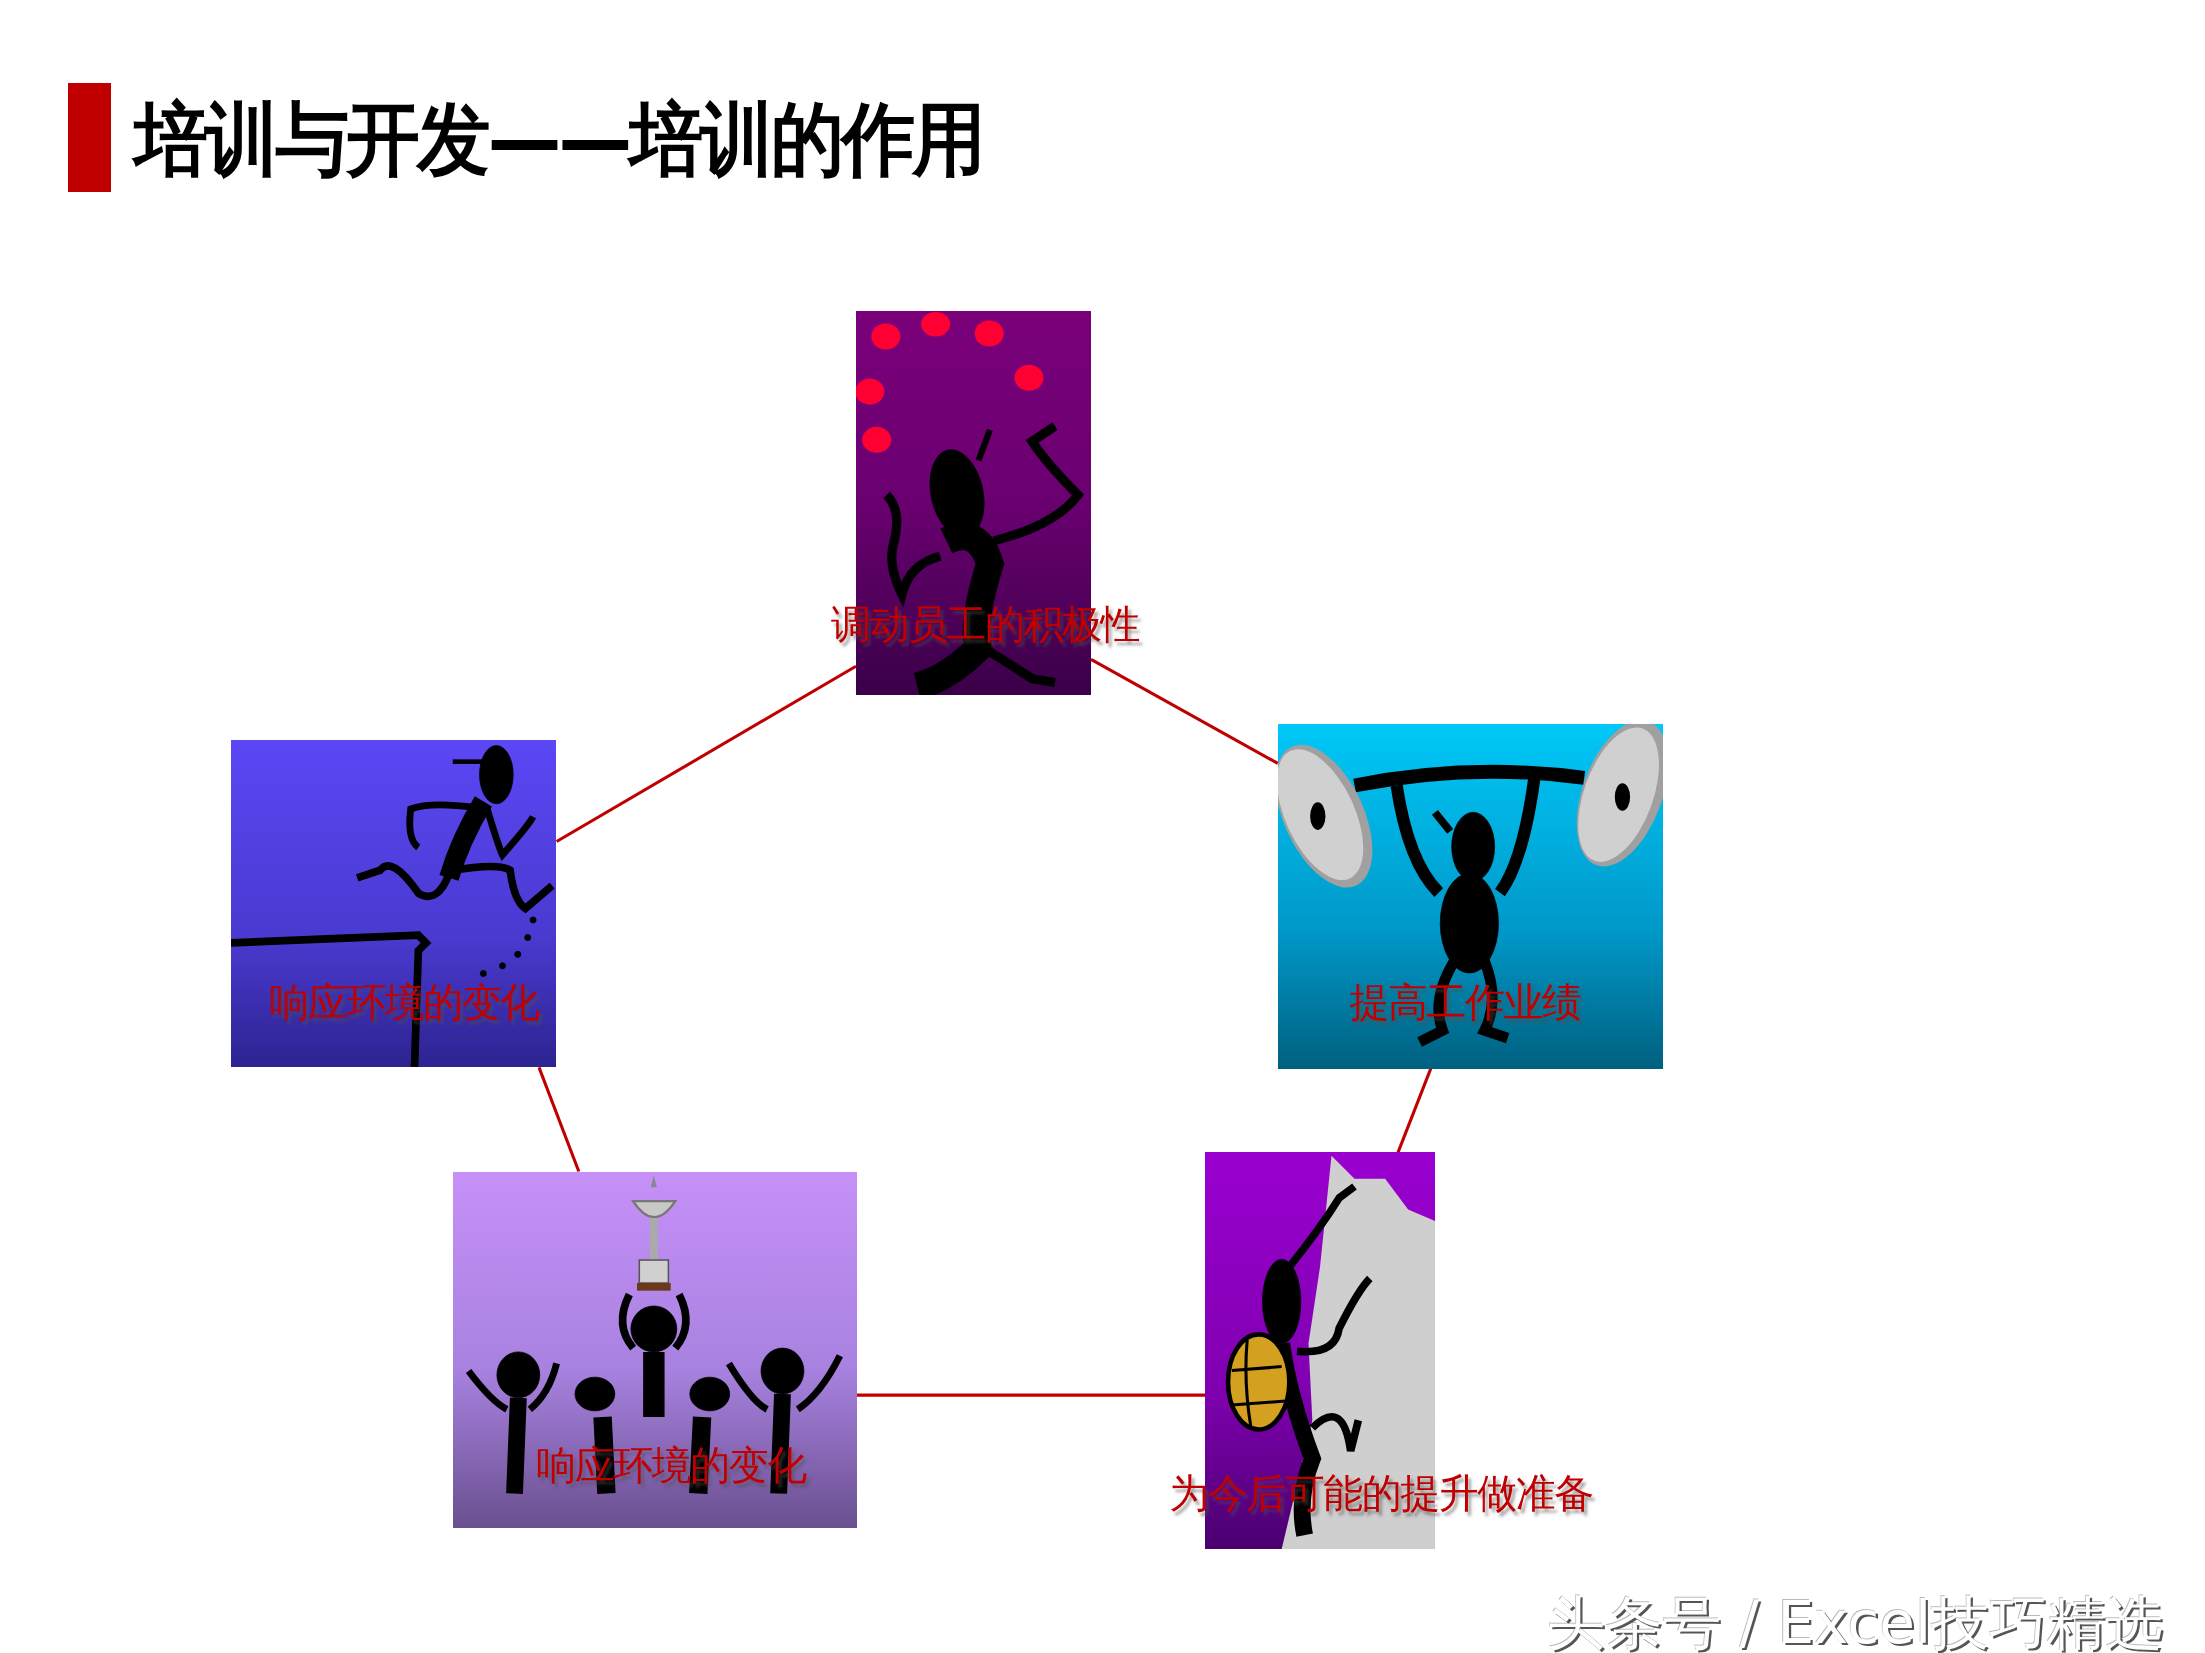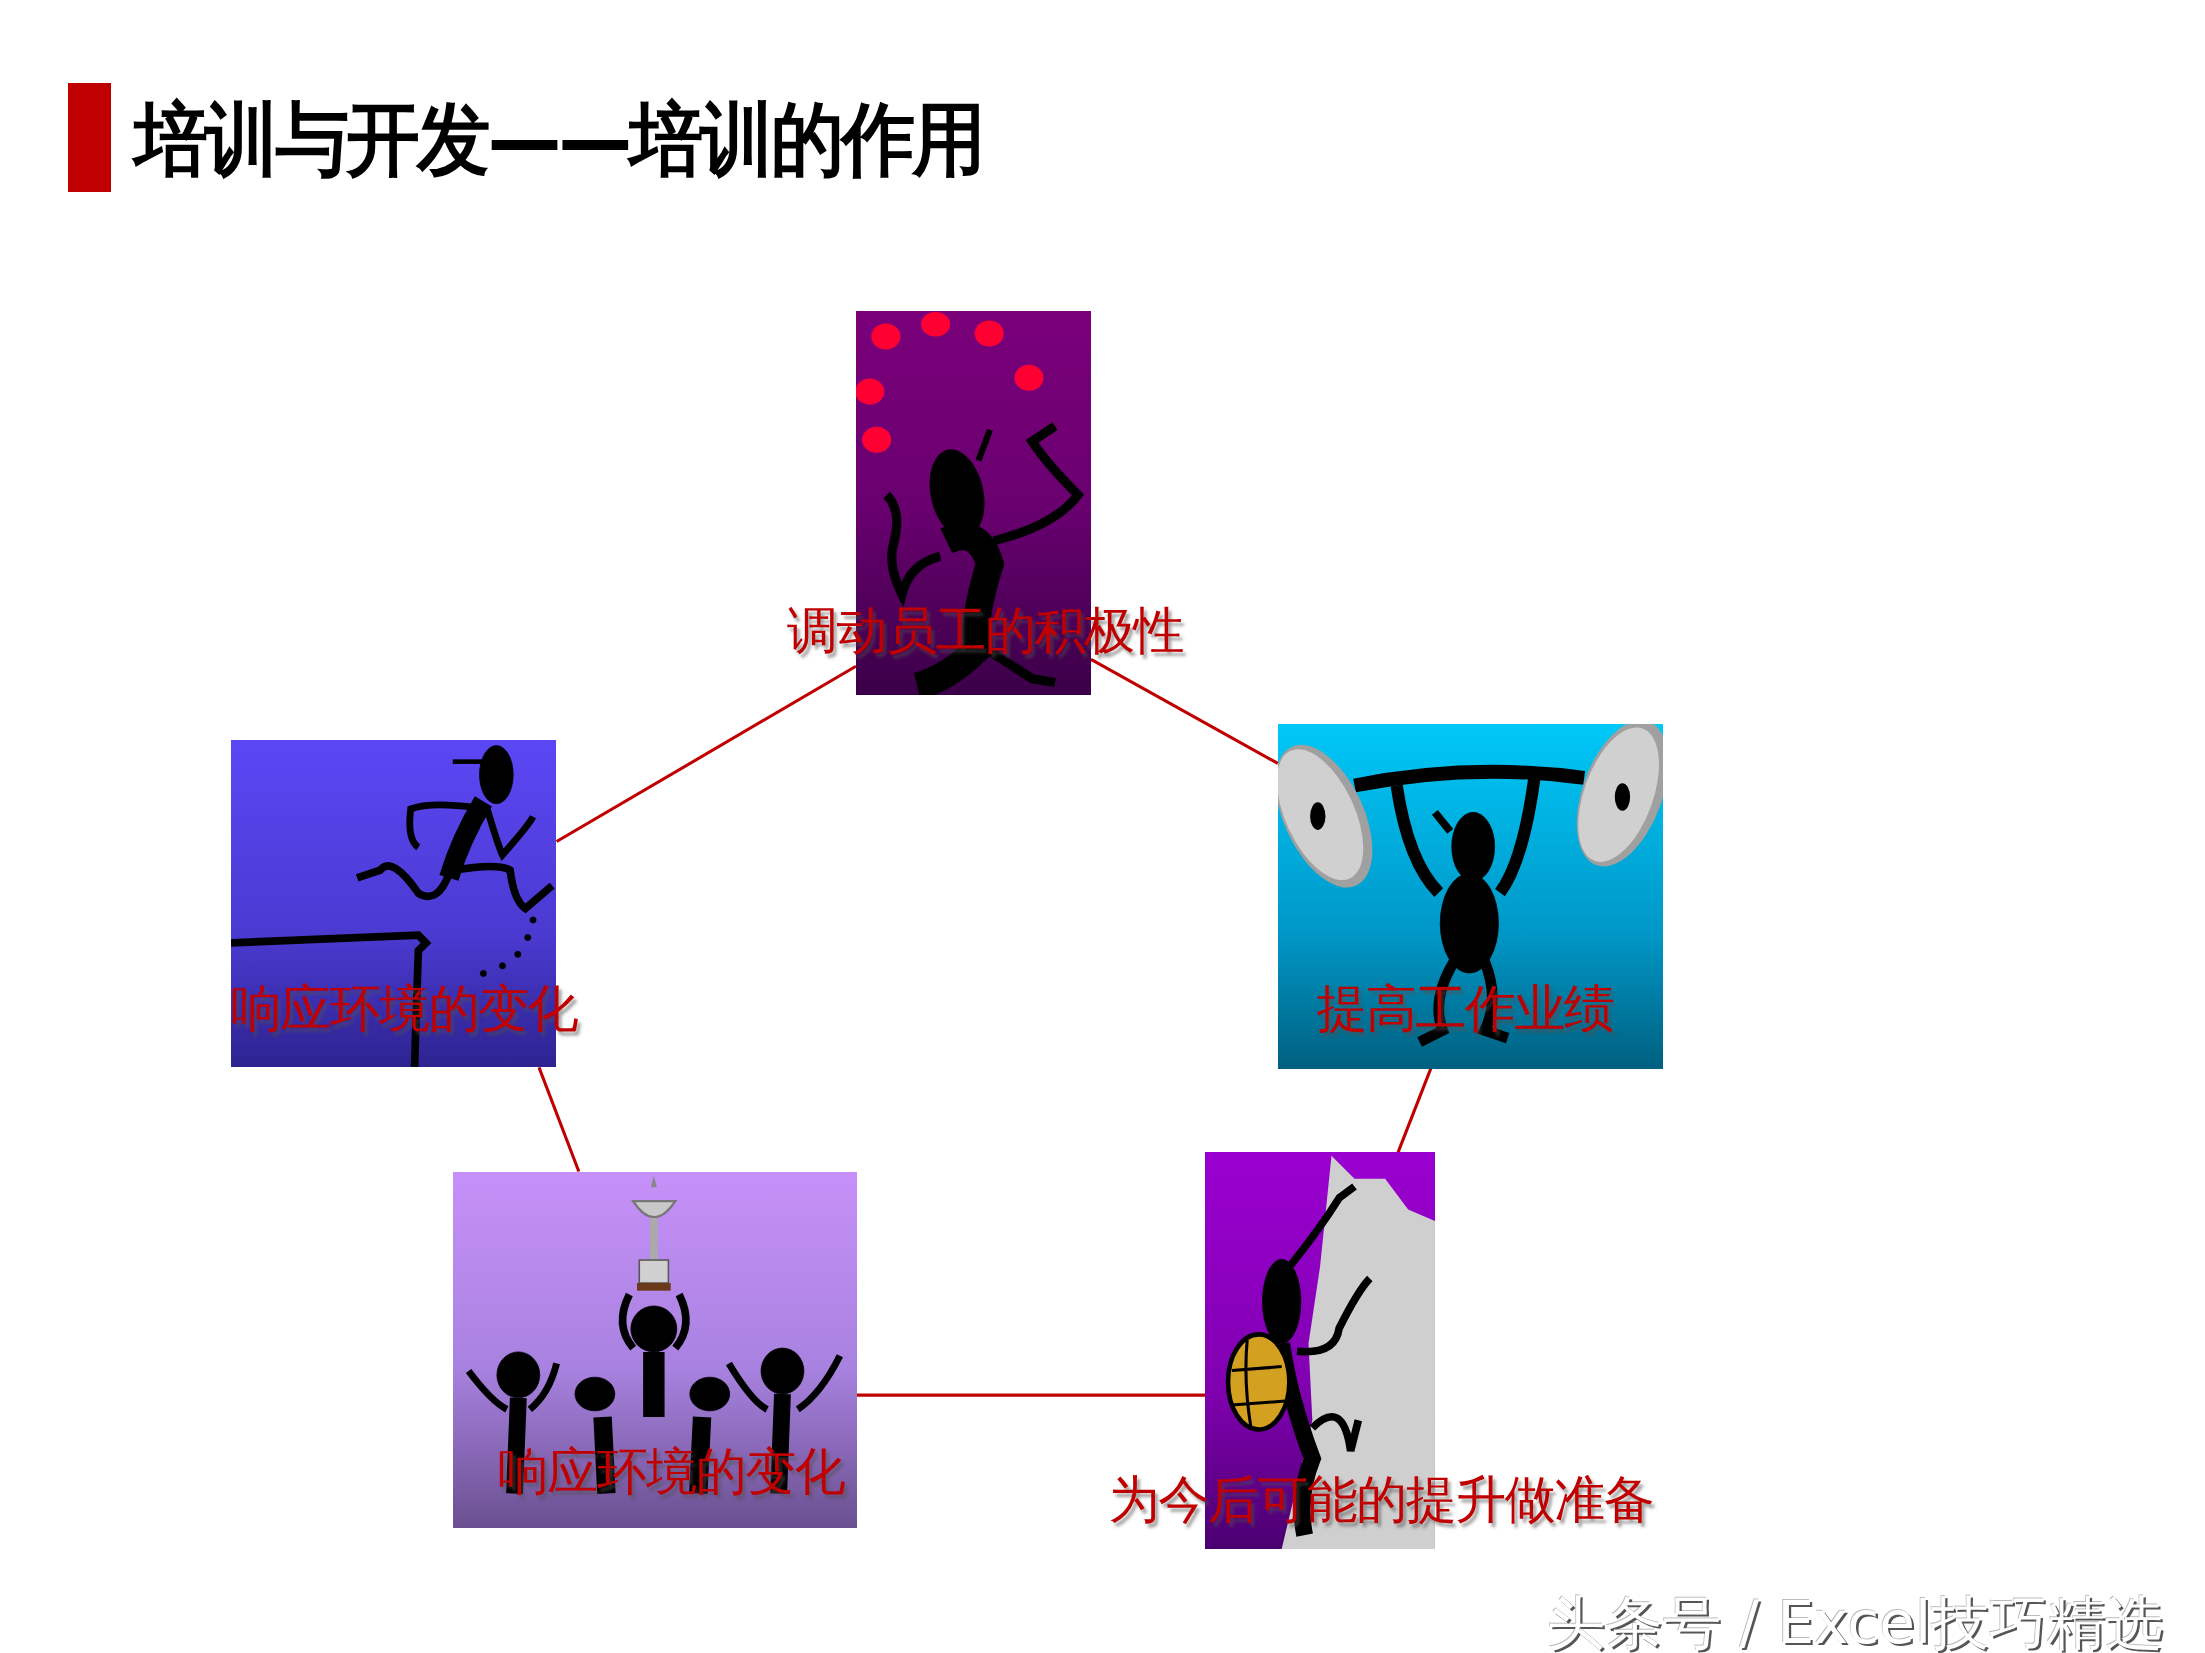--- a/index.html
+++ b/index.html
@@ -16,21 +16,21 @@
             background:linear-gradient(to bottom,#7a007a 0%,#6a0070 50%,#3a0048 100%);}
   #card-left{left:231px;top:740px;width:325px;height:327px;
              background:linear-gradient(to bottom,#5b47f5 0%,#4a3ad0 60%,#2d2390 100%);}
   #card-right{left:1278px;top:724px;width:385px;height:345px;
               background:linear-gradient(to bottom,#00c8f8 0%,#0098c8 60%,#006080 100%);}
   #card-bl{left:453px;top:1172px;width:404px;height:356px;
            background:linear-gradient(to bottom,#c690f8 0%,#a882e0 55%,#6a5090 100%);}
   #card-br{left:1205px;top:1152px;width:230px;height:397px;
            background:linear-gradient(to bottom,#9a00d0 0%,#8000b0 60%,#4a0070 100%);}
   .label{position:absolute;color:#c00000;font-family:"DejaVu Serif","Liberation Serif",serif;
-         font-size:51px;white-space:nowrap;text-shadow:3.1px 3.8px 3.1px rgba(80,80,80,0.55);
+         font-size:40px;white-space:nowrap;text-shadow:3.1px 3.8px 3.1px rgba(80,80,80,0.55);
          transform:translateX(-50%);letter-spacing:-1.5px;}
   #label-top{left:985px;top:597px;}
   #label-left{left:404px;top:975px;font-family:Liberation Serif, serif;}
   #label-right{left:1465px;top:975px;}
   #label-bl{left:671px;top:1438px;}
   #label-br{left:1381px;top:1466px;}
   #watermark{left:1547px;top:1585px;font-size:58px;color:#ffffff;white-space:nowrap;
              text-shadow:2.3px 2.3px 0 #555, -0.8px -0.8px 0 #bbb;font-family:"DejaVu Sans","Liberation Sans",sans-serif;}
 </style>
 </head>

